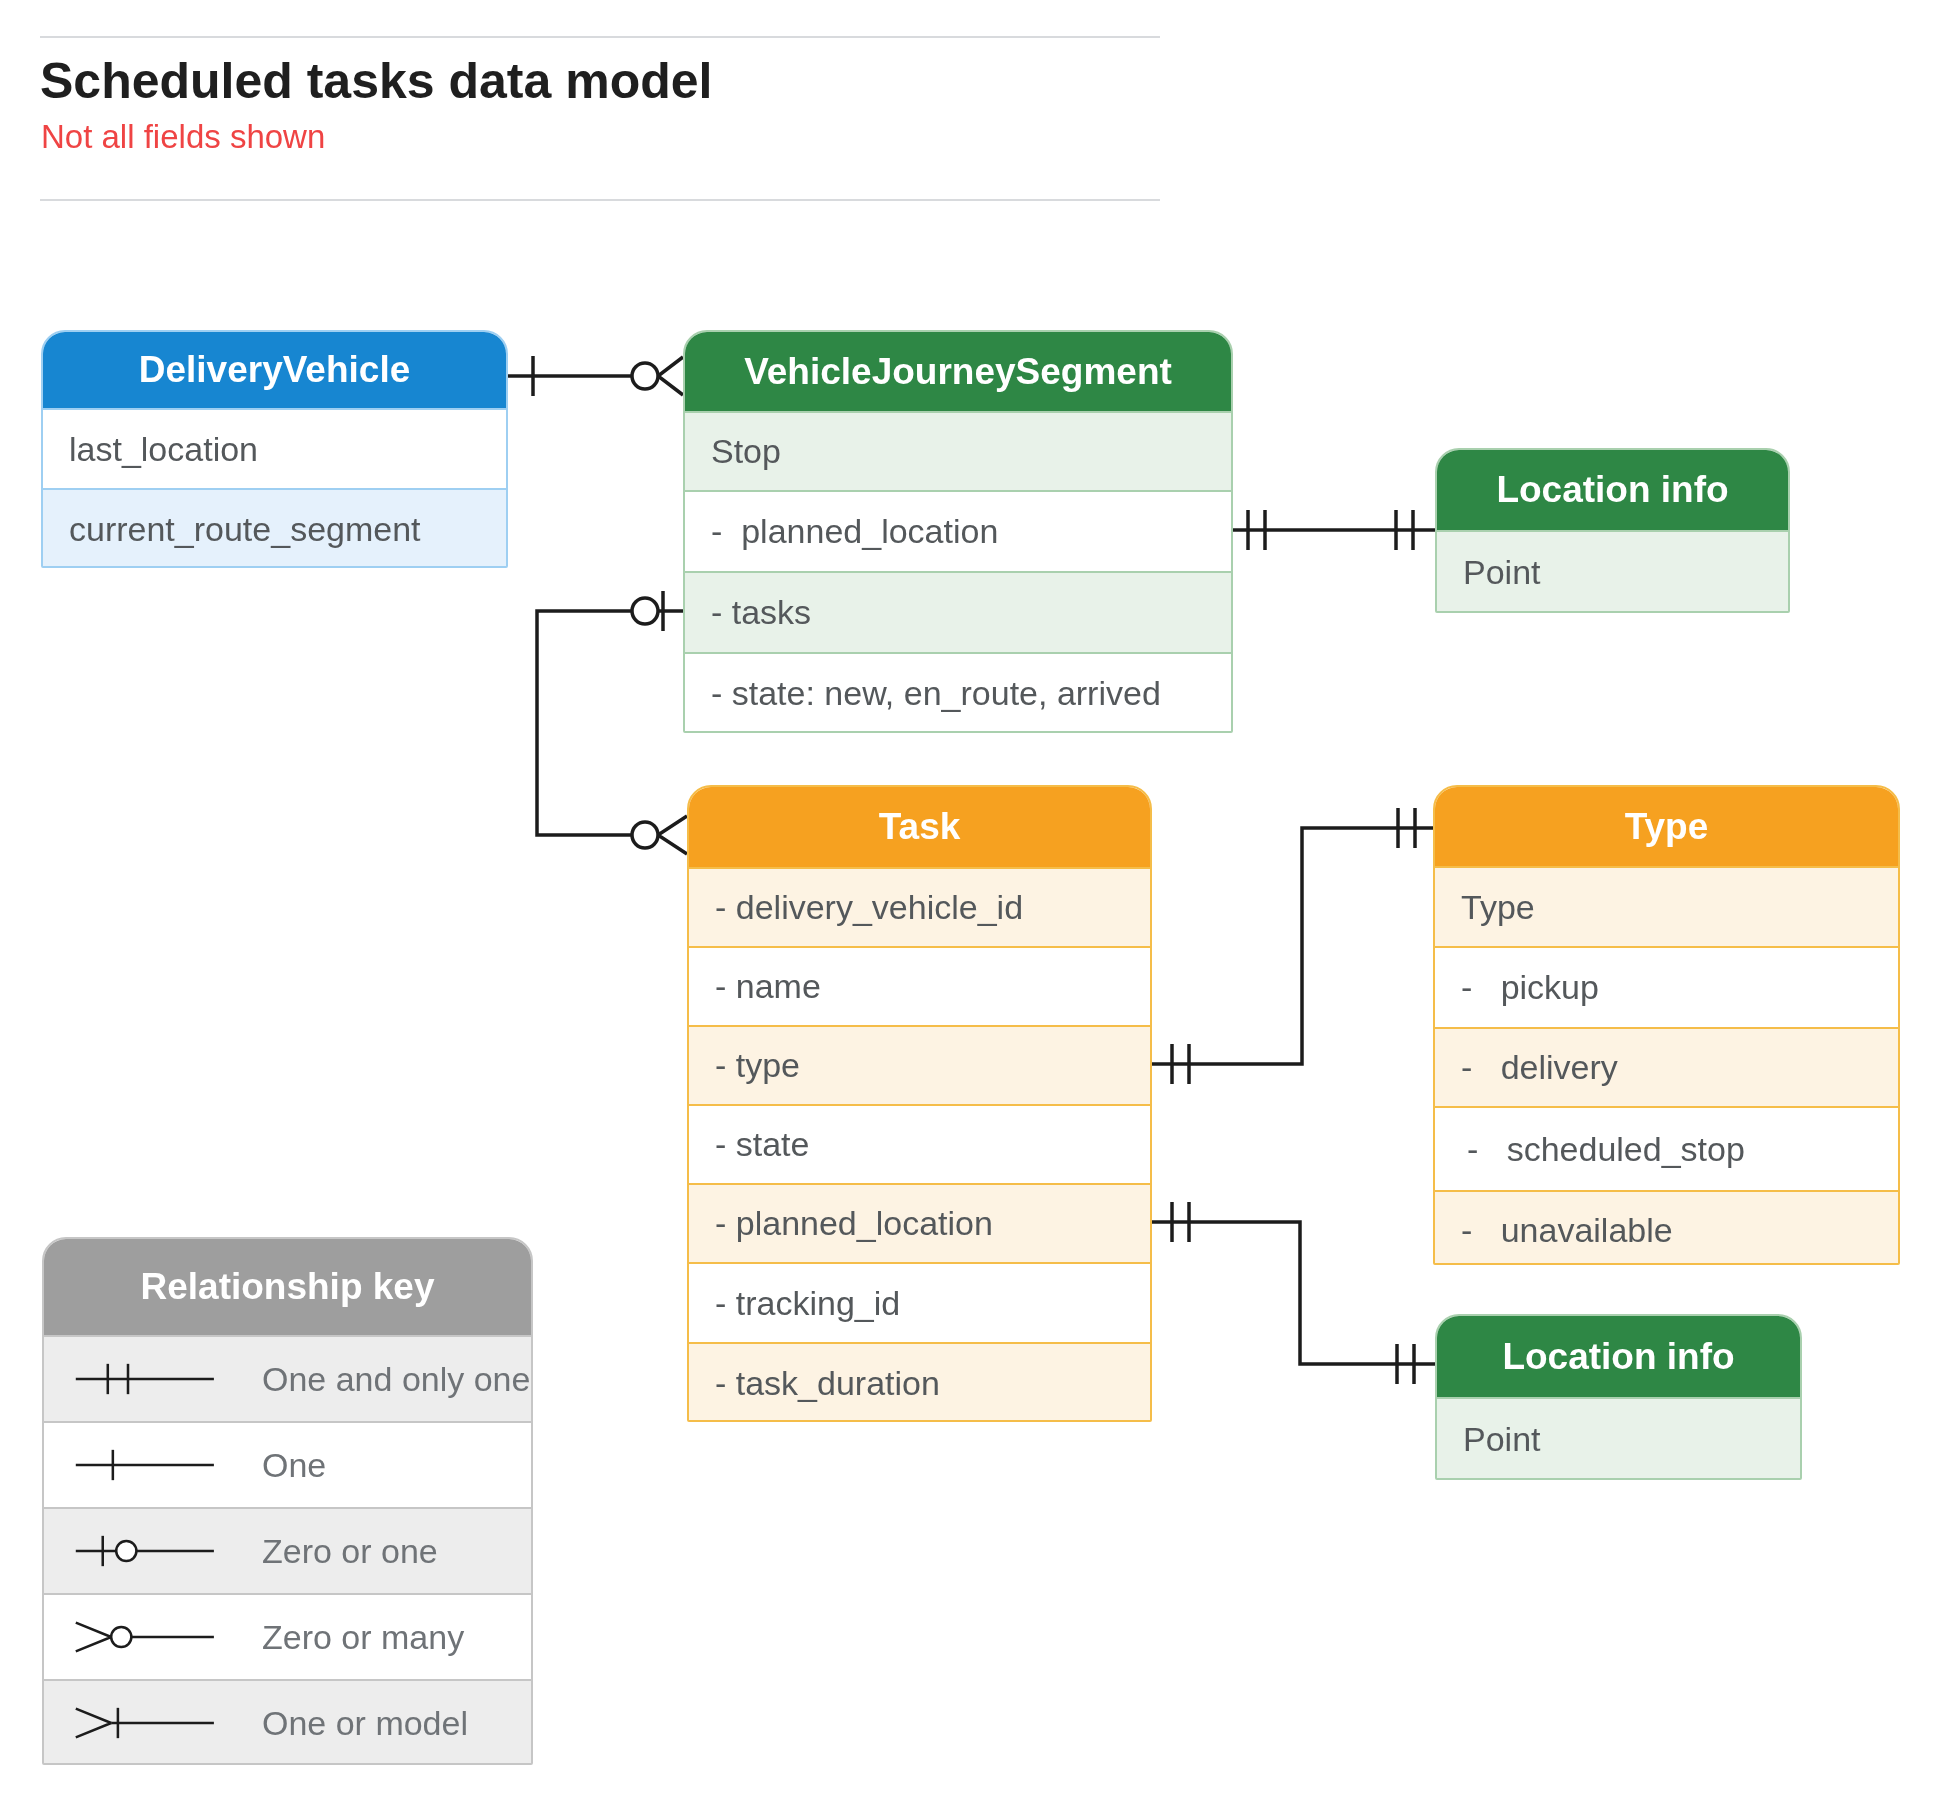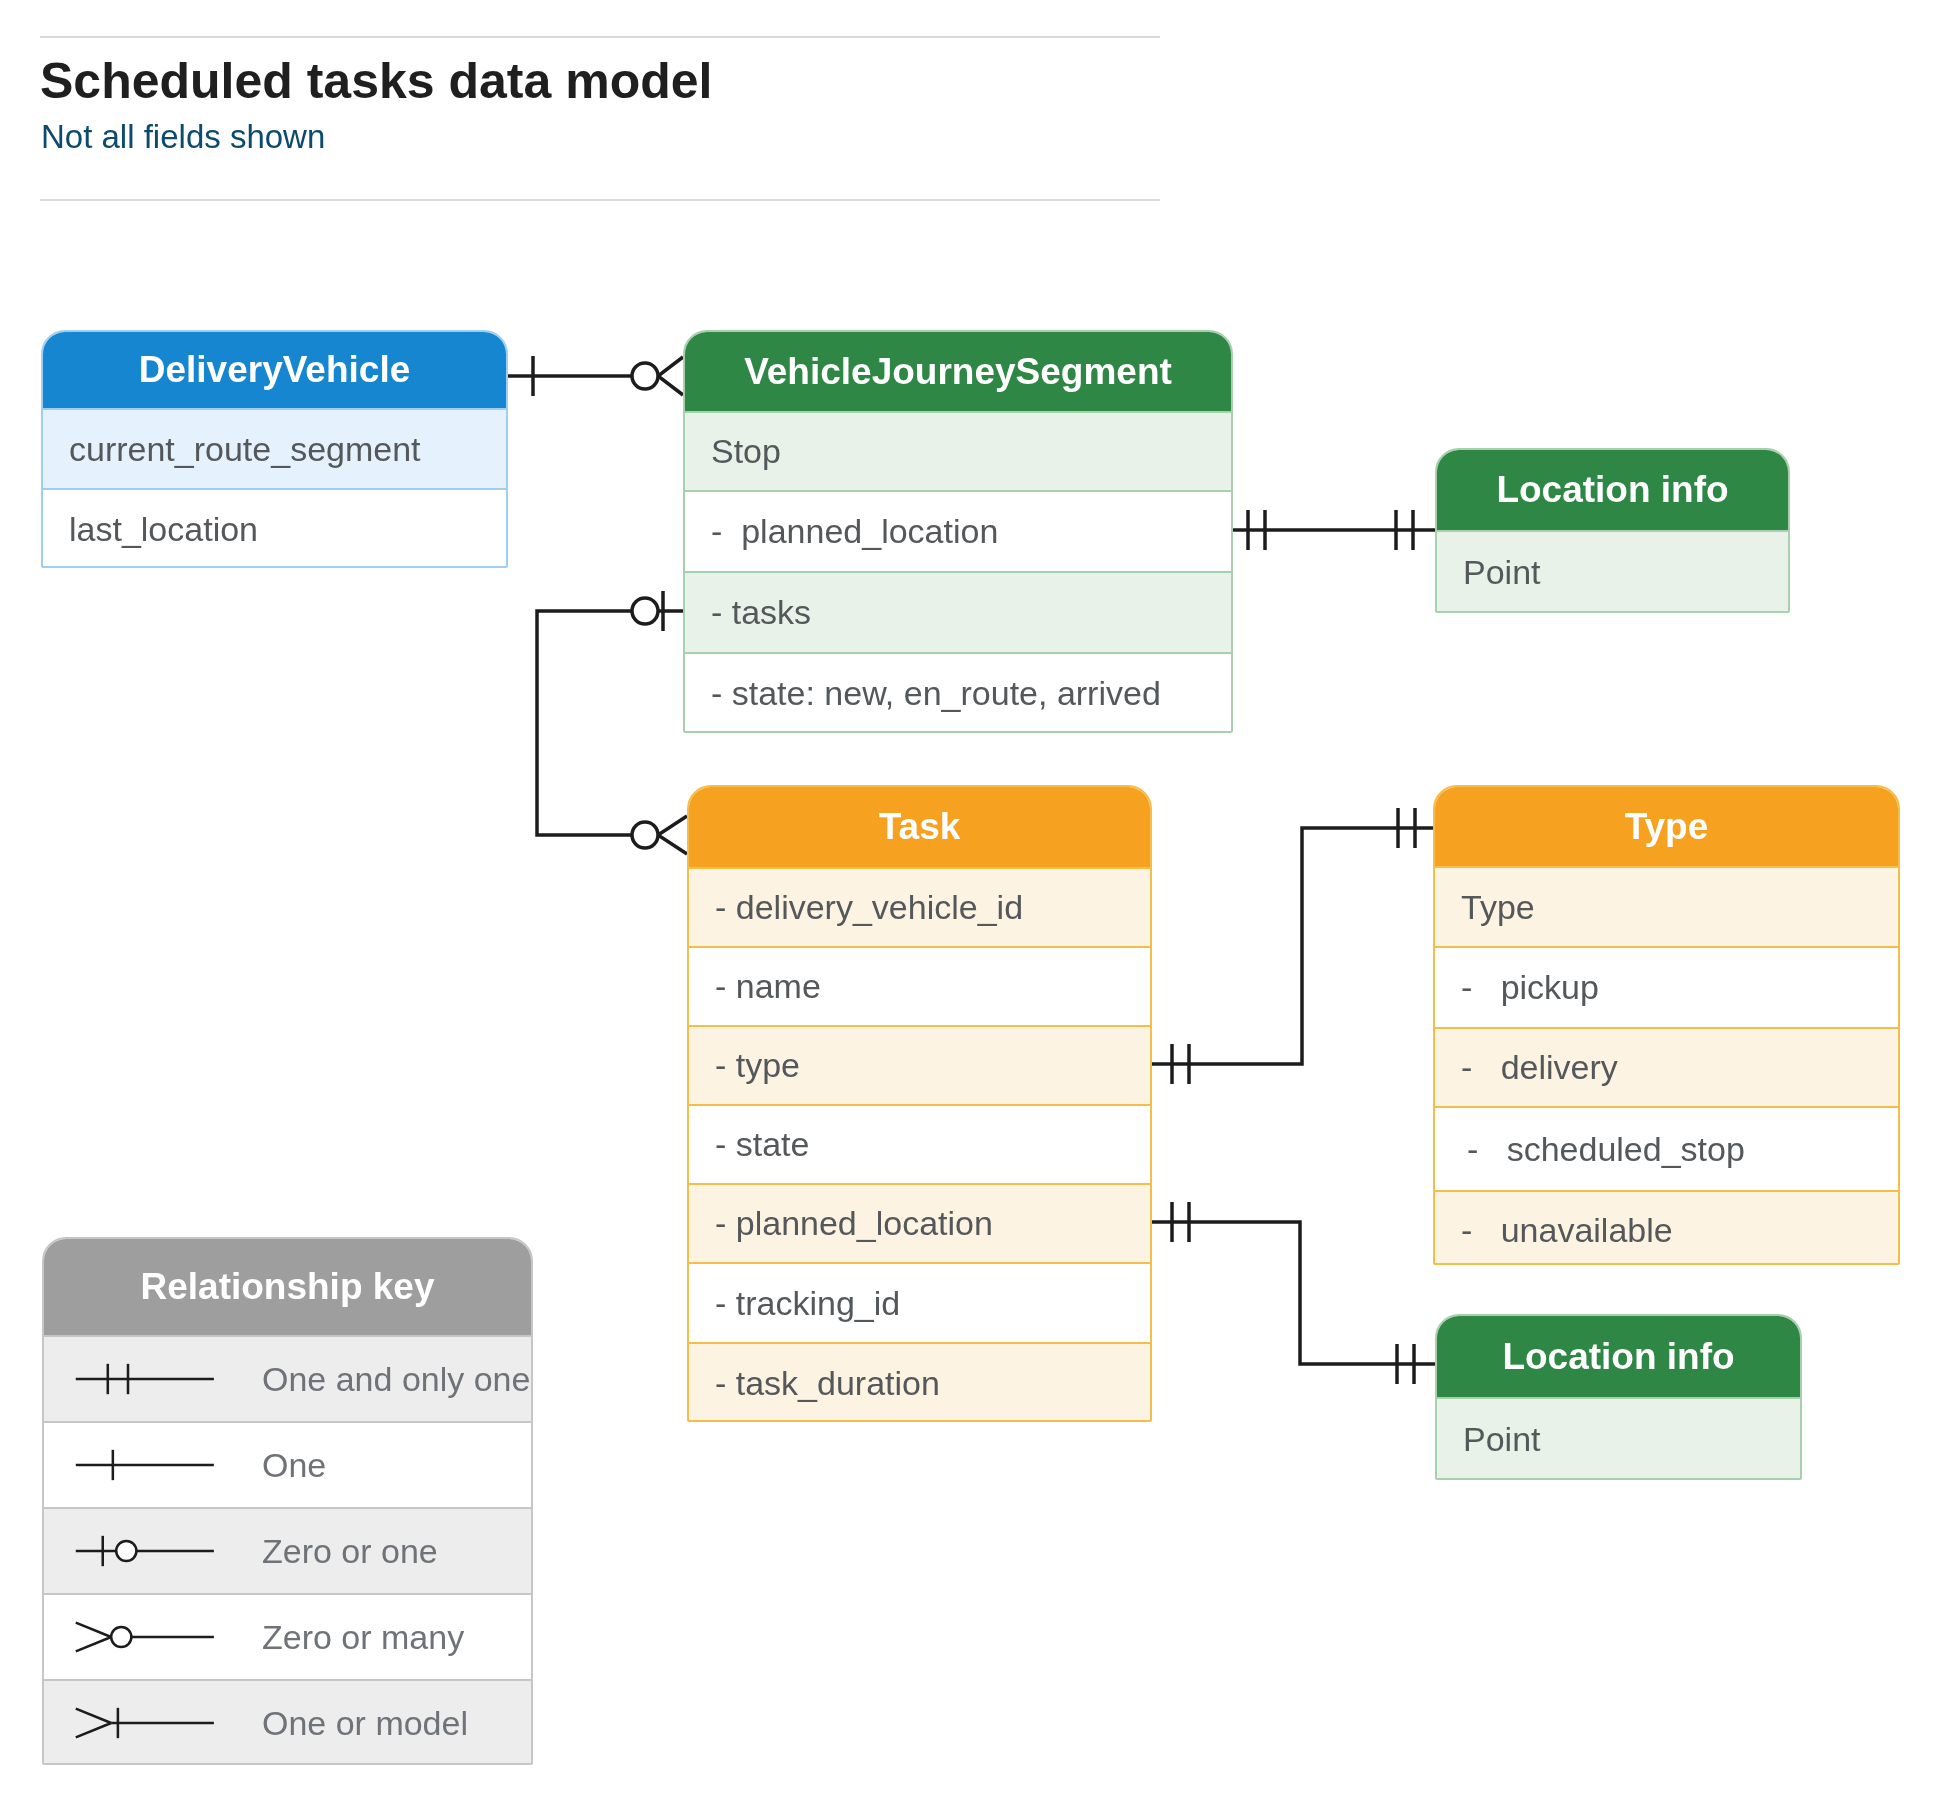--- a/index.html
+++ b/index.html
@@ -2,21 +2,21 @@
 <html><head>
 <meta charset="utf-8">
 <style>
   html,body{margin:0;padding:0;background:#ffffff;}
   #canvas{
     position:relative;width:1940px;height:1805px;background:#ffffff;
     font-family:"Liberation Sans", sans-serif;overflow:hidden;
   }
   .rule{position:absolute;height:2px;background:#d8dadd;}
   #title{position:absolute;left:40px;top:52px;font-size:50px;font-weight:bold;color:#1f1f1f;}
-  #subtitle{position:absolute;left:41px;top:118px;font-size:33px;color:#0c4a6e;}
+  #subtitle{position:absolute;left:41px;top:118px;font-size:33px;color:#ef4444;}
 
   
   #wires{position:absolute;left:0;top:0;z-index:1;}
   #wires path, #wires line{stroke:#1c1c1c;stroke-width:3.5;fill:none;}
   #wires circle{stroke:#1c1c1c;stroke-width:3.5;fill:#ffffff;}
 
   
   .entity{position:absolute;z-index:2;background:#ffffff;border:2px solid;
     border-radius:24px 24px 2px 2px;overflow:hidden;box-sizing:border-box;}
   .entity .hdr{display:flex;align-items:center;justify-content:center;
@@ -97,22 +97,22 @@
       <path d="M1152,1222 H1300 V1364 H1435"></path>
       <path d="M1172,1202 V1242"></path>
       <path d="M1189,1202 V1242"></path>
       <path d="M1397,1344 V1384"></path>
       <path d="M1414,1344 V1384"></path>
     </g>
   </svg>
 
   <div class="entity e-blue" style="left:41px;top:330px;width:467px;height:238px;">
     <div class="hdr" style="height:76px;">DeliveryVehicle</div>
+    <div class="row" style="height:80px;">last_location</div>
     <div class="row tint" style="height:80px;">current_route_segment</div>
-    <div class="row" style="height:80px;">last_location</div>
   </div>
 
   <div class="entity e-green" style="left:683px;top:330px;width:550px;height:403px;">
     <div class="hdr" style="height:79px;">VehicleJourneySegment</div>
     <div class="row tint" style="height:79px;">Stop</div>
     <div class="row" style="height:81px;">-  planned_location</div>
     <div class="row tint" style="height:81px;">- tasks</div>
     <div class="row" style="height:81px;">- state: new, en_route, arrived</div>
   </div>
 

